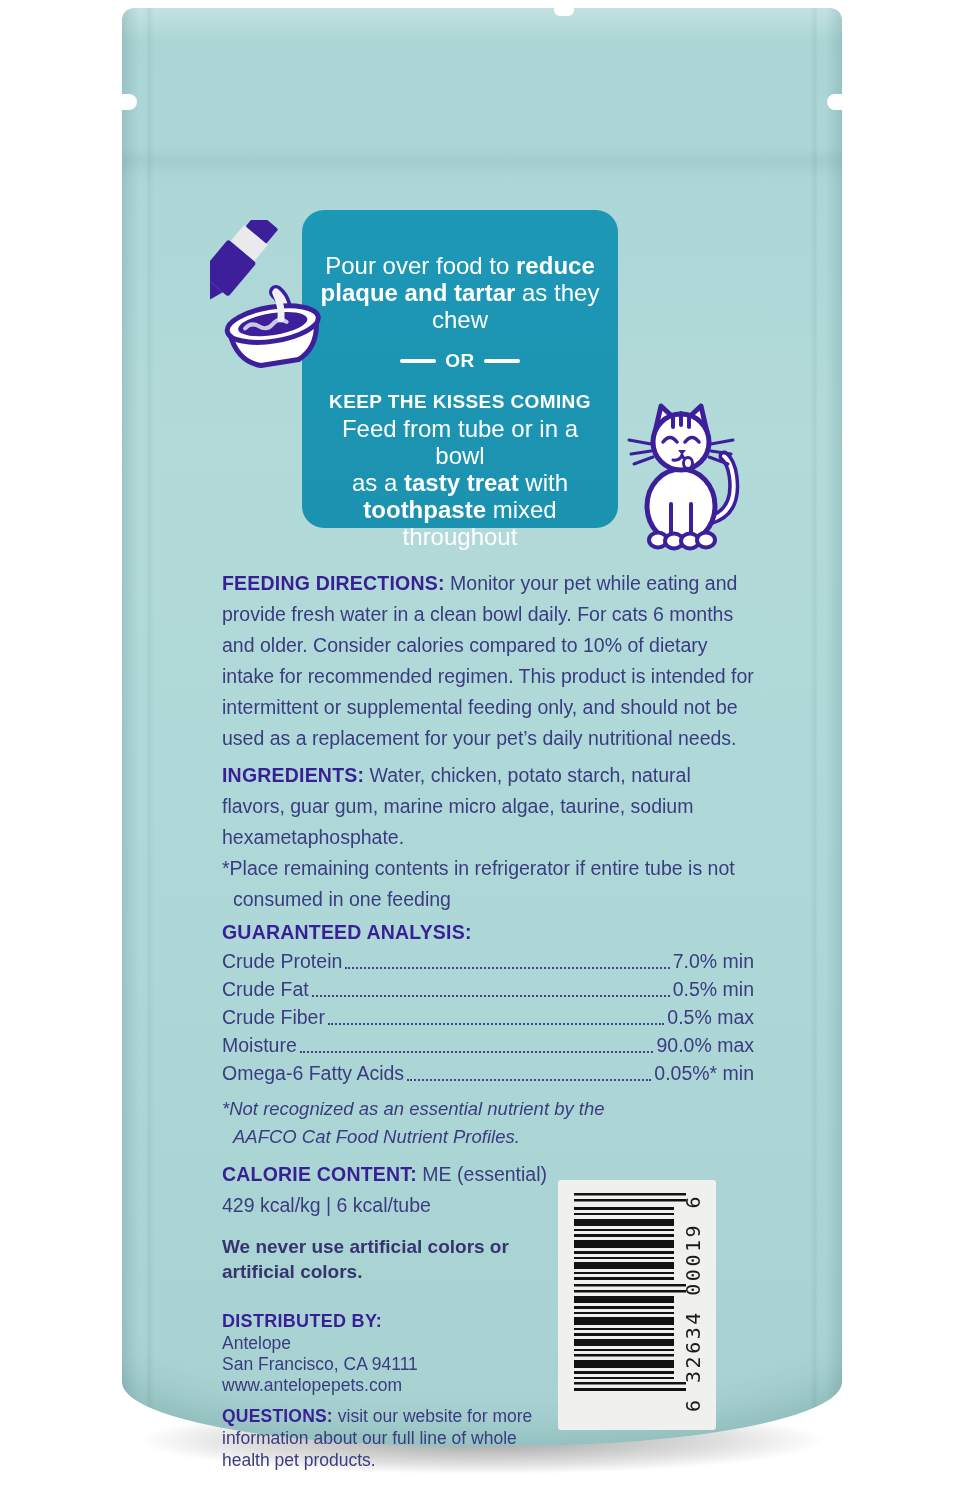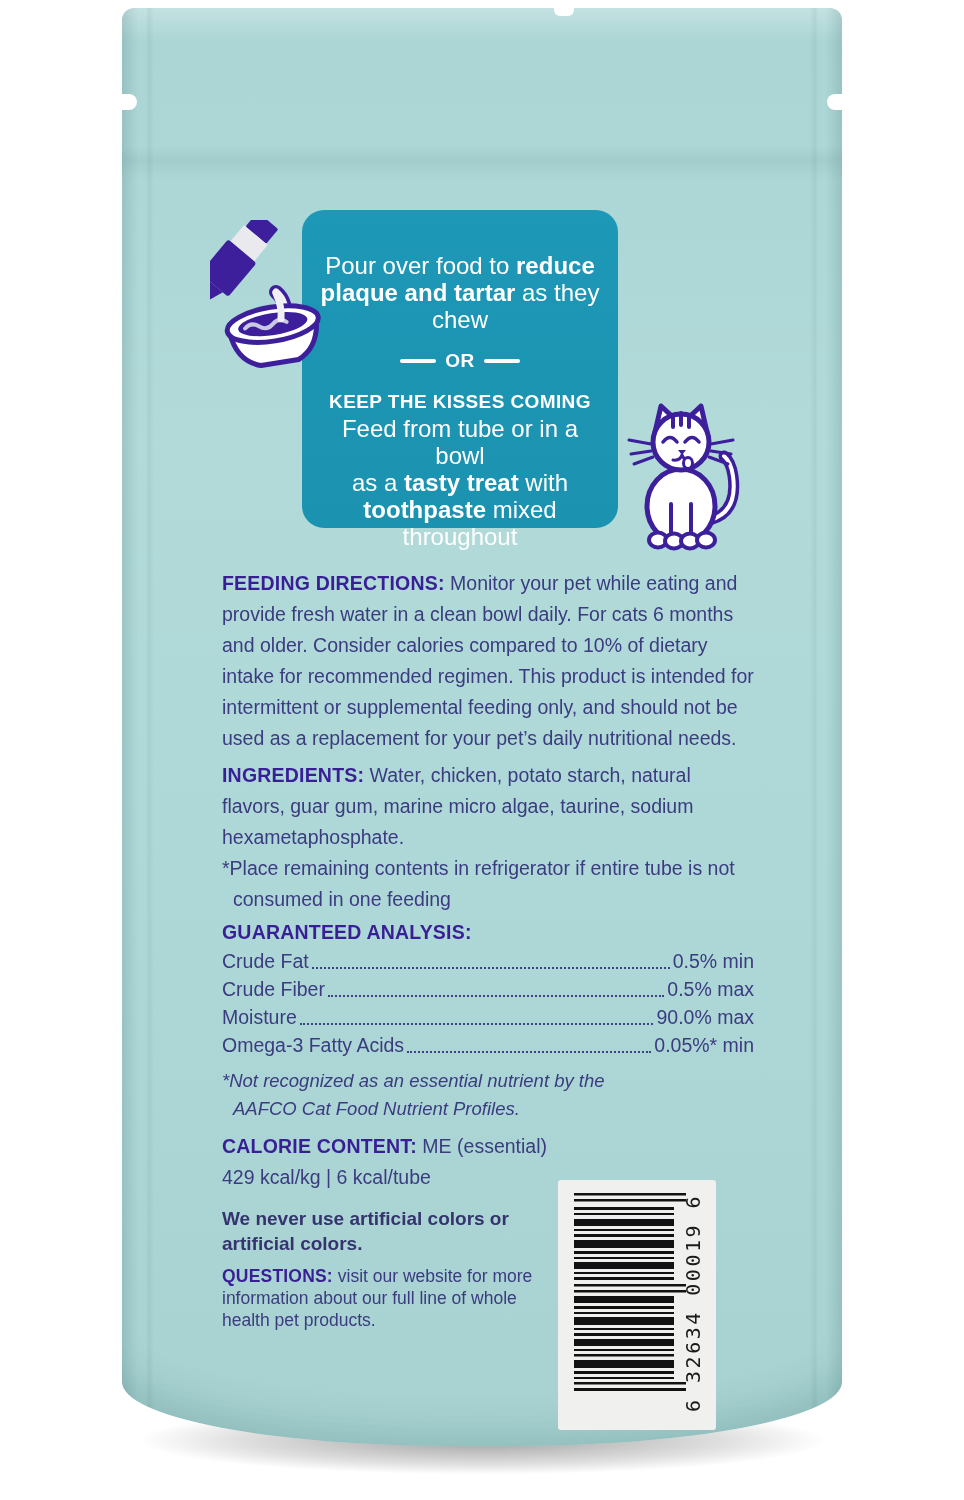--- a/index.html
+++ b/index.html
@@ -132,49 +132,60 @@
 
   <div class="content">
     <p class="para"><span class="hd">FEEDING DIRECTIONS:</span><span> Monitor your pet while eating and provide fresh water in a clean bowl daily. For cats 6 months and older. Consider calories compared to 10% of dietary intake for recommended regimen. This product is intended for intermittent or supplemental feeding only, and should not be used as a replacement for your pet’s daily nutritional needs.</span></p>
     <p class="para sec-ingredients"><span class="hd">INGREDIENTS:</span><span> Water, chicken, potato starch, natural flavors, guar gum, marine micro algae, taurine, sodium hexametaphosphate.</span></p>
 
     <p class="para hang">*Place remaining contents in refrigerator if entire tube is not consumed in one feeding</p>
 
     <div class="sec-ga">
       <div class="ga-heading">GUARANTEED ANALYSIS:</div>
       <div class="ga-row">
+          <span>Crude Protein</span>
+          <span class="ga-dots"></span>
+          <span class="ga-val">7.0% min</span>
+        </div>
+      <div class="ga-row">
           <span>Crude Fat</span>
           <span class="ga-dots"></span>
           <span class="ga-val">0.5% min</span>
         </div>
       <div class="ga-row">
           <span>Crude Fiber</span>
           <span class="ga-dots"></span>
           <span class="ga-val">0.5% max</span>
         </div>
       <div class="ga-row">
           <span>Moisture</span>
           <span class="ga-dots"></span>
           <span class="ga-val">90.0% max</span>
         </div>
       <div class="ga-row">
-          <span>Omega-3 Fatty Acids</span>
+          <span>Omega-6 Fatty Acids</span>
           <span class="ga-dots"></span>
           <span class="ga-val">0.05%* min</span>
         </div>
       <div class="ga-note hang">*Not recognized as an essential nutrient by the AAFCO Cat Food Nutrient Profiles.</div>
     </div>
 
     <div class="sec-cal">
       <div class="para"><span class="hd">CALORIE CONTENT:</span><span> ME (essential)</span></div>
       <div class="cal-l2">429 kcal/kg | 6 kcal/tube</div>
     </div>
 
     <div class="claim">We never use artificial colors or artificial colors.</div>
 
+    <div class="sec-dist">
+      <div class="dist-hd">DISTRIBUTED BY:</div>
+      <div class="dist-ln">Antelope</div>
+      <div class="dist-ln">San Francisco, CA 94111</div>
+      <div class="dist-ln">www.antelopepets.com</div>
+    </div>
 
     <p class="sec-q" style="margin:9px 0 0;"><span class="hd">QUESTIONS:</span><span> visit our website for more information about our full line of whole health pet products.</span></p>
   </div>
 
   <div class="barcode-label">
     <svg width="158" height="250" viewBox="0 0 158 250">
       <g fill="#121212">
         <rect x="16" y="13" width="112" height="2.5"></rect>
           <rect x="16" y="19" width="112" height="2.5"></rect>
         <rect x="16" y="27" width="100" height="3"></rect>

